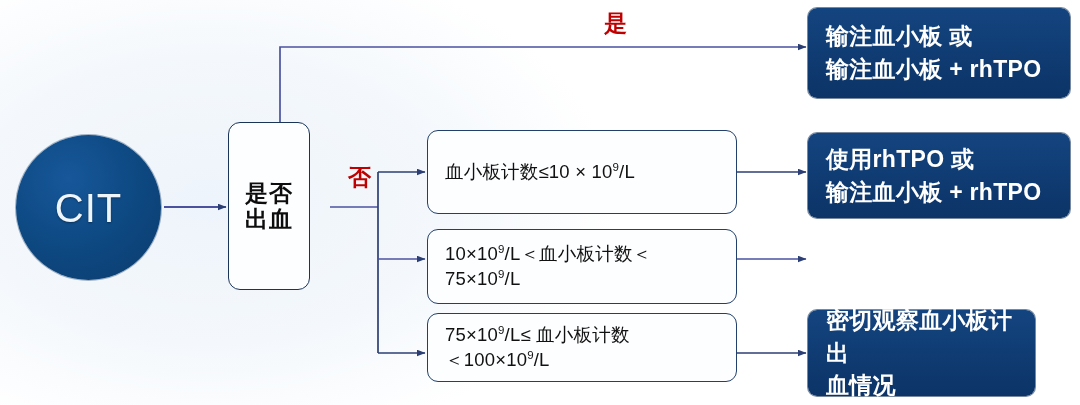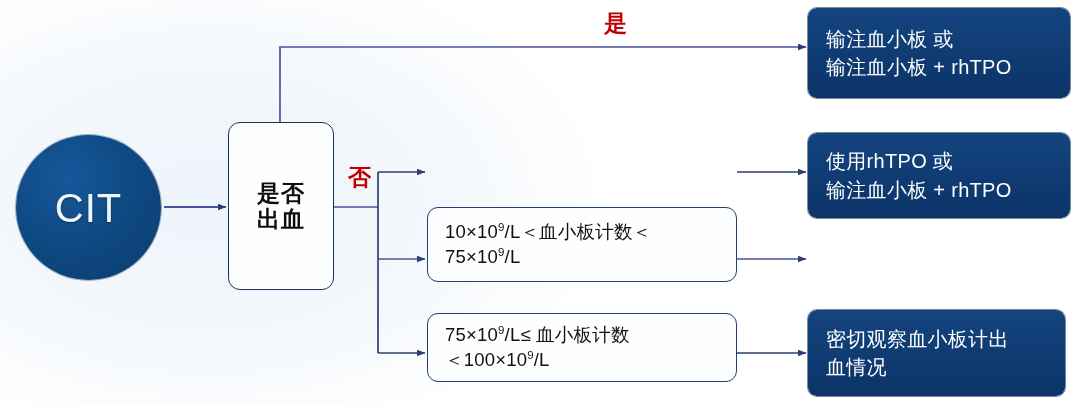--- a/index.html
+++ b/index.html
@@ -32,21 +32,21 @@
     font-size:40px;
     font-weight:400;
     letter-spacing:1px;
     text-shadow:0 1px 2px rgba(0,0,0,.35);
     line-height:1;
   }
 
   
   .decision-box{
     position:absolute;
-    left:228px;top:122px;width:106px;height:168px;
+    left:228px;top:122px;width:82px;height:168px;
     background:#fdfeff;
     border:1.6px solid #1b3558;
     border-radius:12px;
     display:flex;align-items:center;justify-content:center;
     box-sizing:border-box;
   }
   .decision-text{
     color:#0d0d0d;
     font-size:23px;
     font-weight:700;
@@ -68,44 +68,44 @@
   .cond-text{
     color:#111111;
     font-size:18.5px;
     font-weight:400;
     line-height:1.35;
     letter-spacing:.2px;
   }
   .cond-text sup{font-size:11.5px;vertical-align:super;line-height:0;}
 
   #cond-1{left:427px;top:130px;width:310px;height:84px;}
-  #cond-2{left:427px;top:207px;width:310px;height:75px;}
+  #cond-2{left:427px;top:229px;width:310px;height:75px;}
   #cond-3{left:427px;top:313px;width:310px;height:69px;}
 
   
   .out-box{
     position:absolute;
     background:linear-gradient(180deg,#14447f 0%,#0f3b72 55%,#0c3467 100%);
     border-radius:9px;
     box-sizing:border-box;
     display:flex;align-items:center;
     padding-left:18px;padding-right:10px;
     box-shadow:0 0 0 1px rgba(8,40,78,.55);
   }
   .out-text{
     color:#ffffff;
-    font-size:20px;
-    font-weight:400;
+    font-size:23px;
+    font-weight:700;
     line-height:1.42;
     letter-spacing:.3px;
   }
   #out-1{left:808px;top:8px;width:262px;height:90px;}
   #out-2{left:808px;top:133px;width:262px;height:85px;}
   #out-3{left:808px;top:223px;width:262px;height:78px;}
-  #out-4{left:808px;top:310px;width:257px;height:86px;}
+  #out-4{left:808px;top:310px;width:227px;height:86px;}
 
   
   .branch-label{
     position:absolute;
     color:#c00000;
     font-size:23px;
     font-weight:700;
     letter-spacing:1px;
     line-height:1;
   }
@@ -147,20 +147,27 @@
   <div class="decision-box">
     <div class="decision-text">
       <div>是否</div>
       <div>出血</div>
     </div>
   </div>
 
   <div class="branch-label" id="label-yes">是</div>
   <div class="branch-label" id="label-no">否</div>
 
+  <div class="cond-box" id="cond-1">
+    <div class="cond-text">
+      <div>
+        <span>血小板计数≤10 × 10</span><sup>9</sup><span>/L</span>
+      </div>
+    </div>
+  </div>
 
   <div class="cond-box" id="cond-2">
     <div class="cond-text">
       <div>
         <span>10×10</span><sup>9</sup><span>/L＜血小板计数＜</span>
       </div>
       <div>
         <span>75×10</span><sup>9</sup><span>/L</span>
       </div>
     </div>

